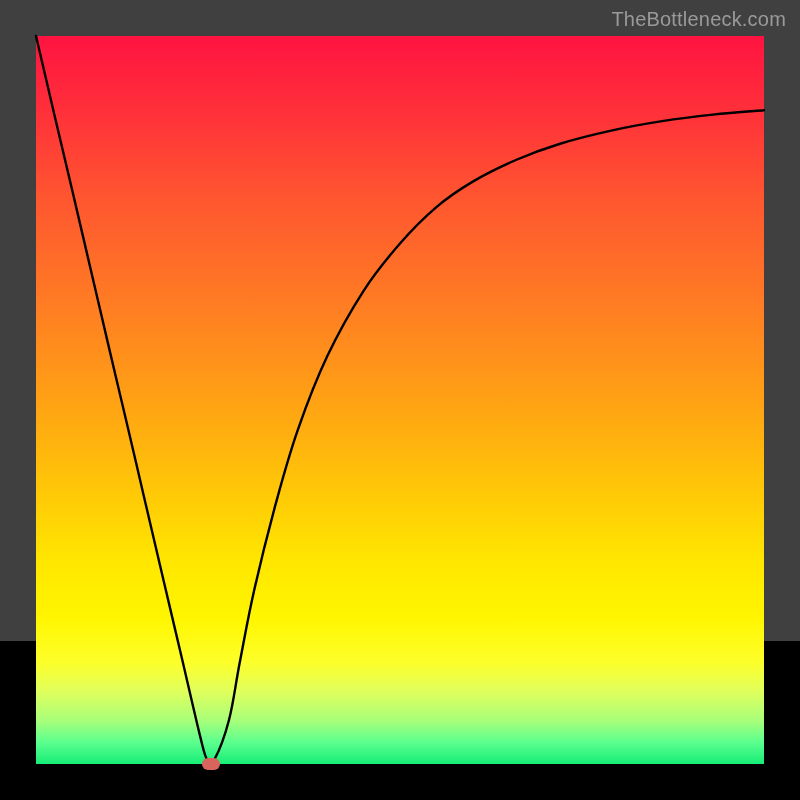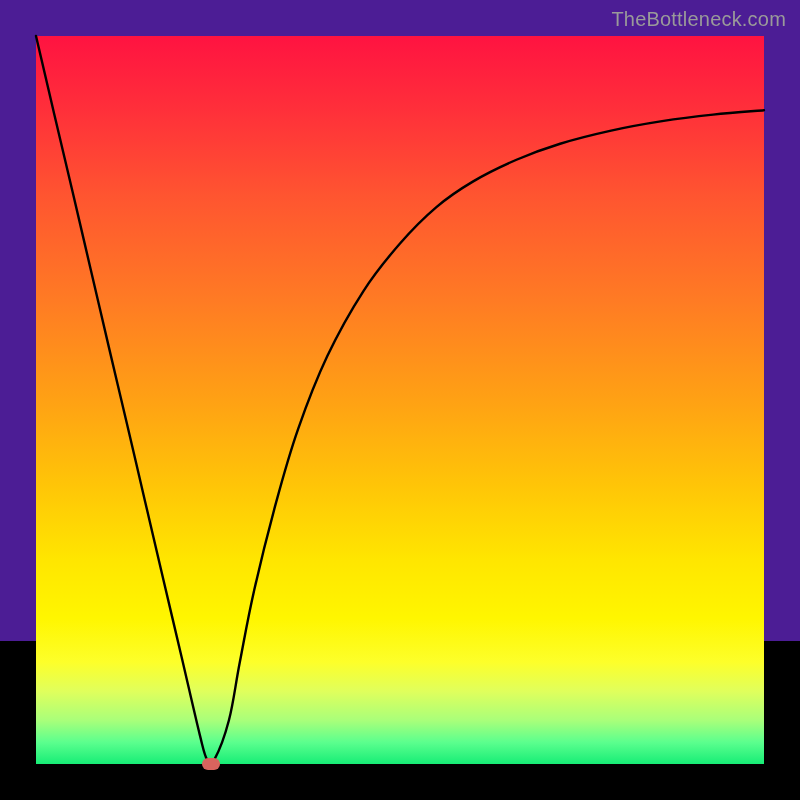--- a/index.html
+++ b/index.html
@@ -8,21 +8,21 @@
     width: 800px;
     height: 800px;
     overflow: hidden;
     background: #000;
     font-family: Arial, Helvetica, sans-serif;
   }
   .frame {
     position: relative;
     width: 800px;
     height: 641px;
-    background: #4c1d95;
+    background: #404040;
   }
   .plot-area {
     position: absolute;
     left: 36px;
     top: 36px;
     width: 728px;
     height: 728px;
     
     background: linear-gradient(
       to bottom,

